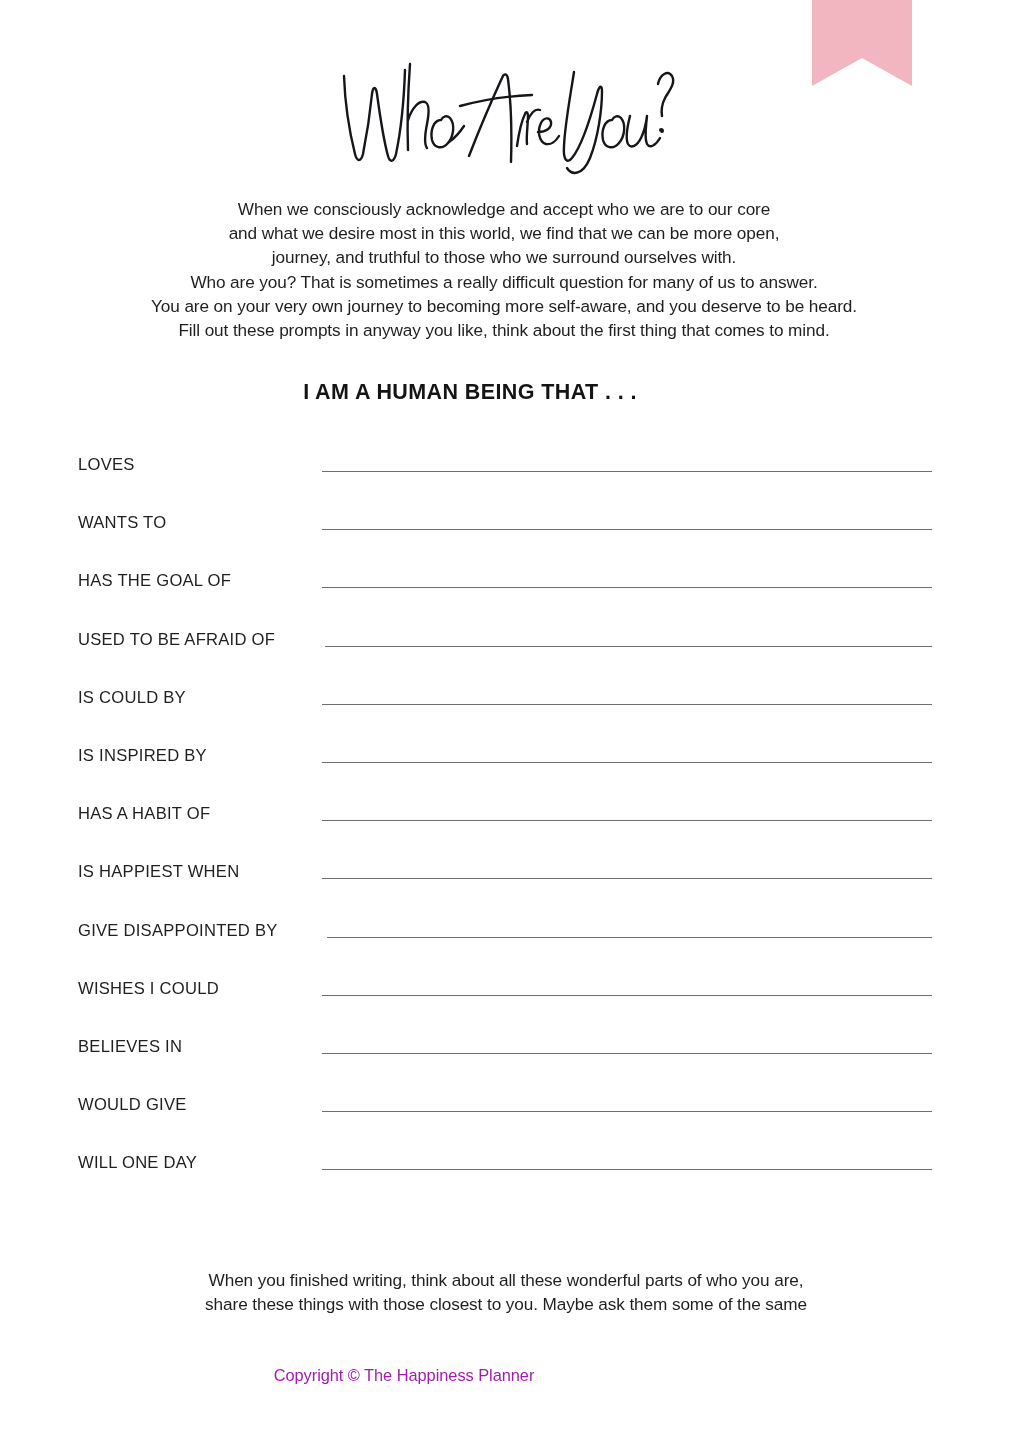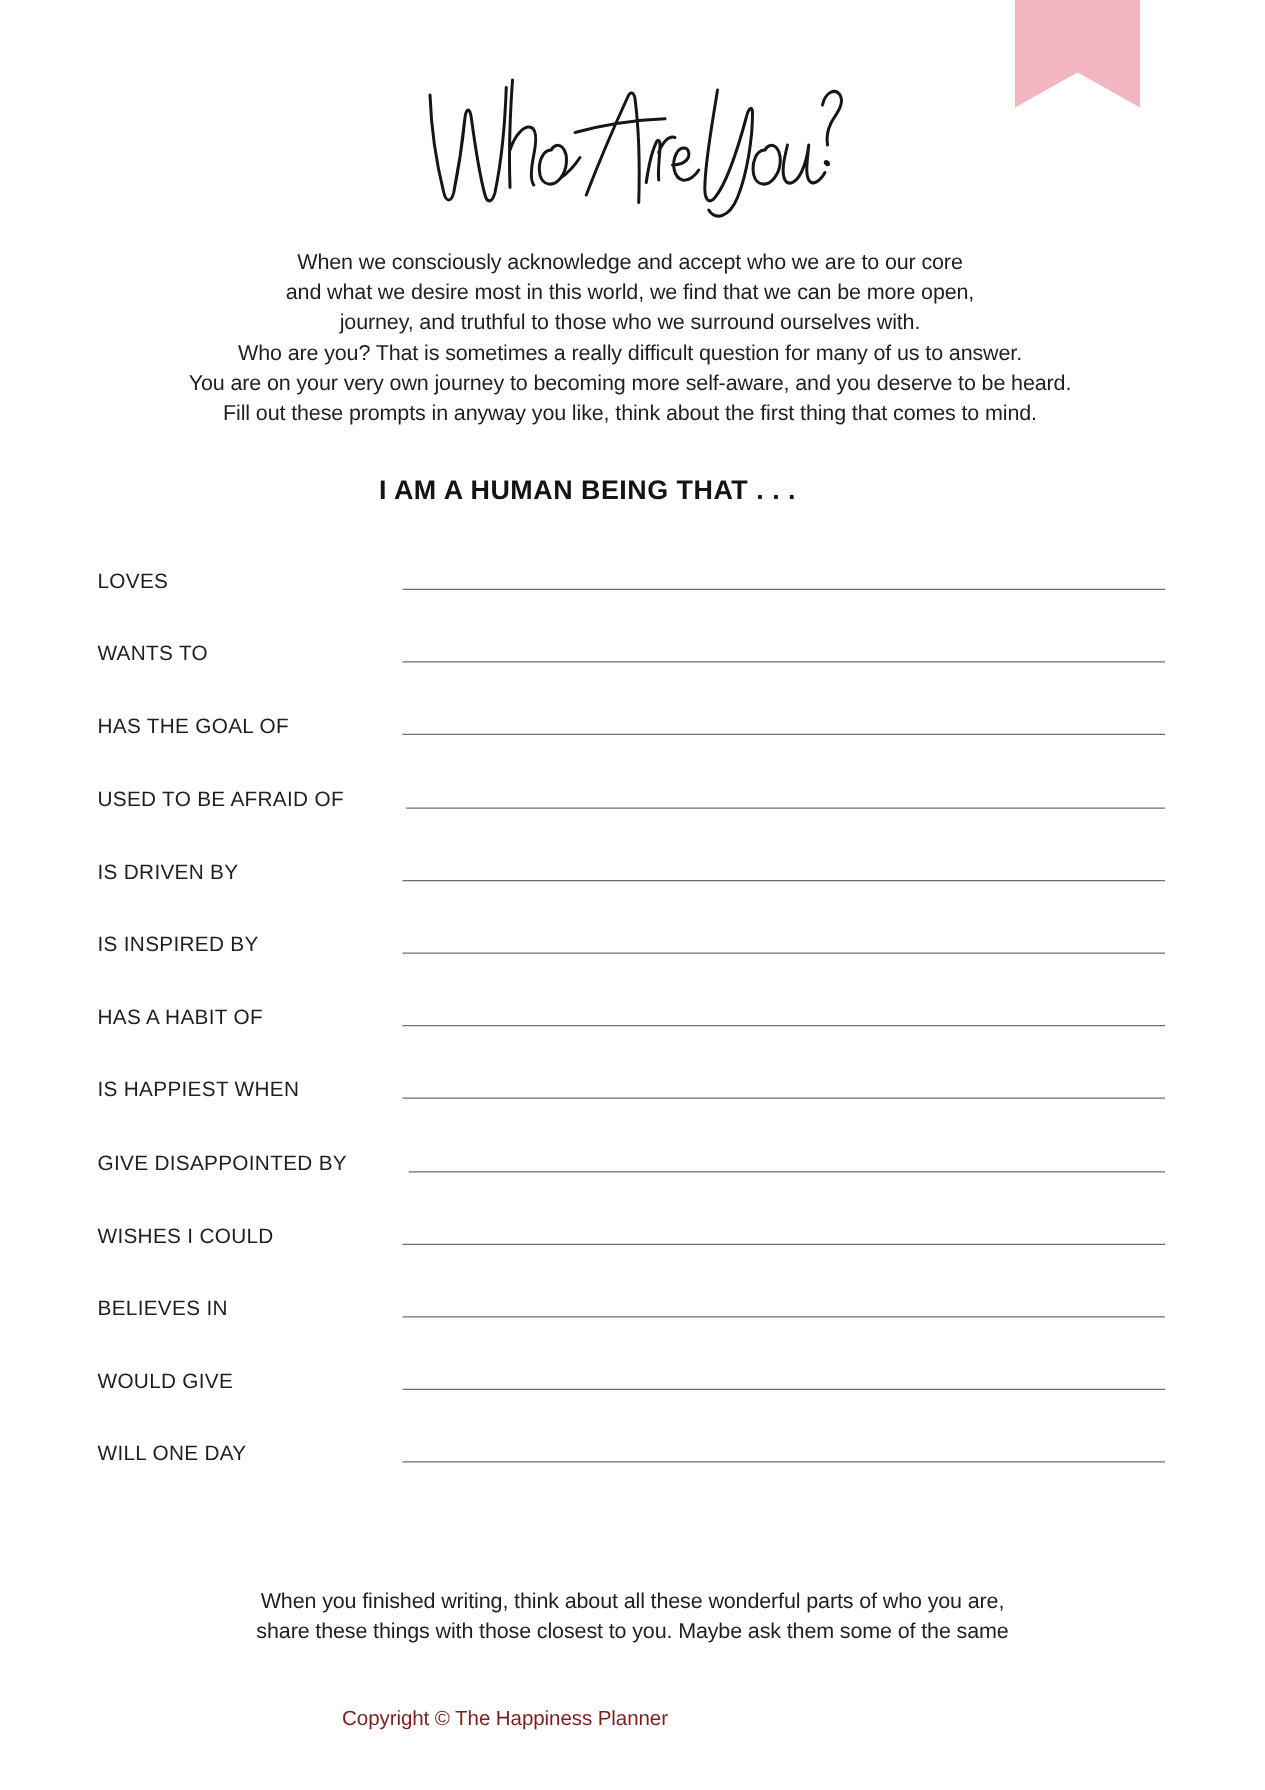--- a/index.html
+++ b/index.html
@@ -106,21 +106,21 @@
   }
   .footer-note .ln { display: block; white-space: nowrap; }
 
   .copyright {
     position: absolute;
     top: 1366px;
     left: 0;
     width: 808px;
     text-align: center;
     font-size: 16.4px;
-    color: #7f1d1d;
+    color: #a21caf;
     letter-spacing: -0.05px;
   }
 </style>
 </head>
 <body style="background: rgb(255, 255, 255);">
 
 <div class="ribbon">
   <svg width="100" height="88" viewBox="0 0 100 88" xmlns="http://www.w3.org/2000/svg">
     <polygon id="ribbon-poly" points="0,0 100,0 100,86 50,58 0,86" fill="#f1b6c0"></polygon>
   </svg>
@@ -179,21 +179,21 @@
     </div>
     <div class="prompt-row">
       <span class="prompt-label">HAS THE GOAL OF</span>
       <span class="prompt-line" style="left: 322px; width: 610px; border-top-color: rgb(110, 110, 110);"></span>
     </div>
     <div class="prompt-row">
       <span class="prompt-label">USED TO BE AFRAID OF</span>
       <span class="prompt-line" style="left: 325px; width: 607px; border-top-color: rgb(110, 110, 110);"></span>
     </div>
     <div class="prompt-row">
-      <span class="prompt-label">IS DRIVEN BY</span>
+      <span class="prompt-label">IS COULD BY</span>
       <span class="prompt-line" style="left: 322px; width: 610px; border-top-color: rgb(110, 110, 110);"></span>
     </div>
     <div class="prompt-row">
       <span class="prompt-label">IS INSPIRED BY</span>
       <span class="prompt-line" style="left: 322px; width: 610px; border-top-color: rgb(110, 110, 110);"></span>
     </div>
     <div class="prompt-row">
       <span class="prompt-label">HAS A HABIT OF</span>
       <span class="prompt-line" style="left: 322px; width: 610px; border-top-color: rgb(110, 110, 110);"></span>
     </div>

